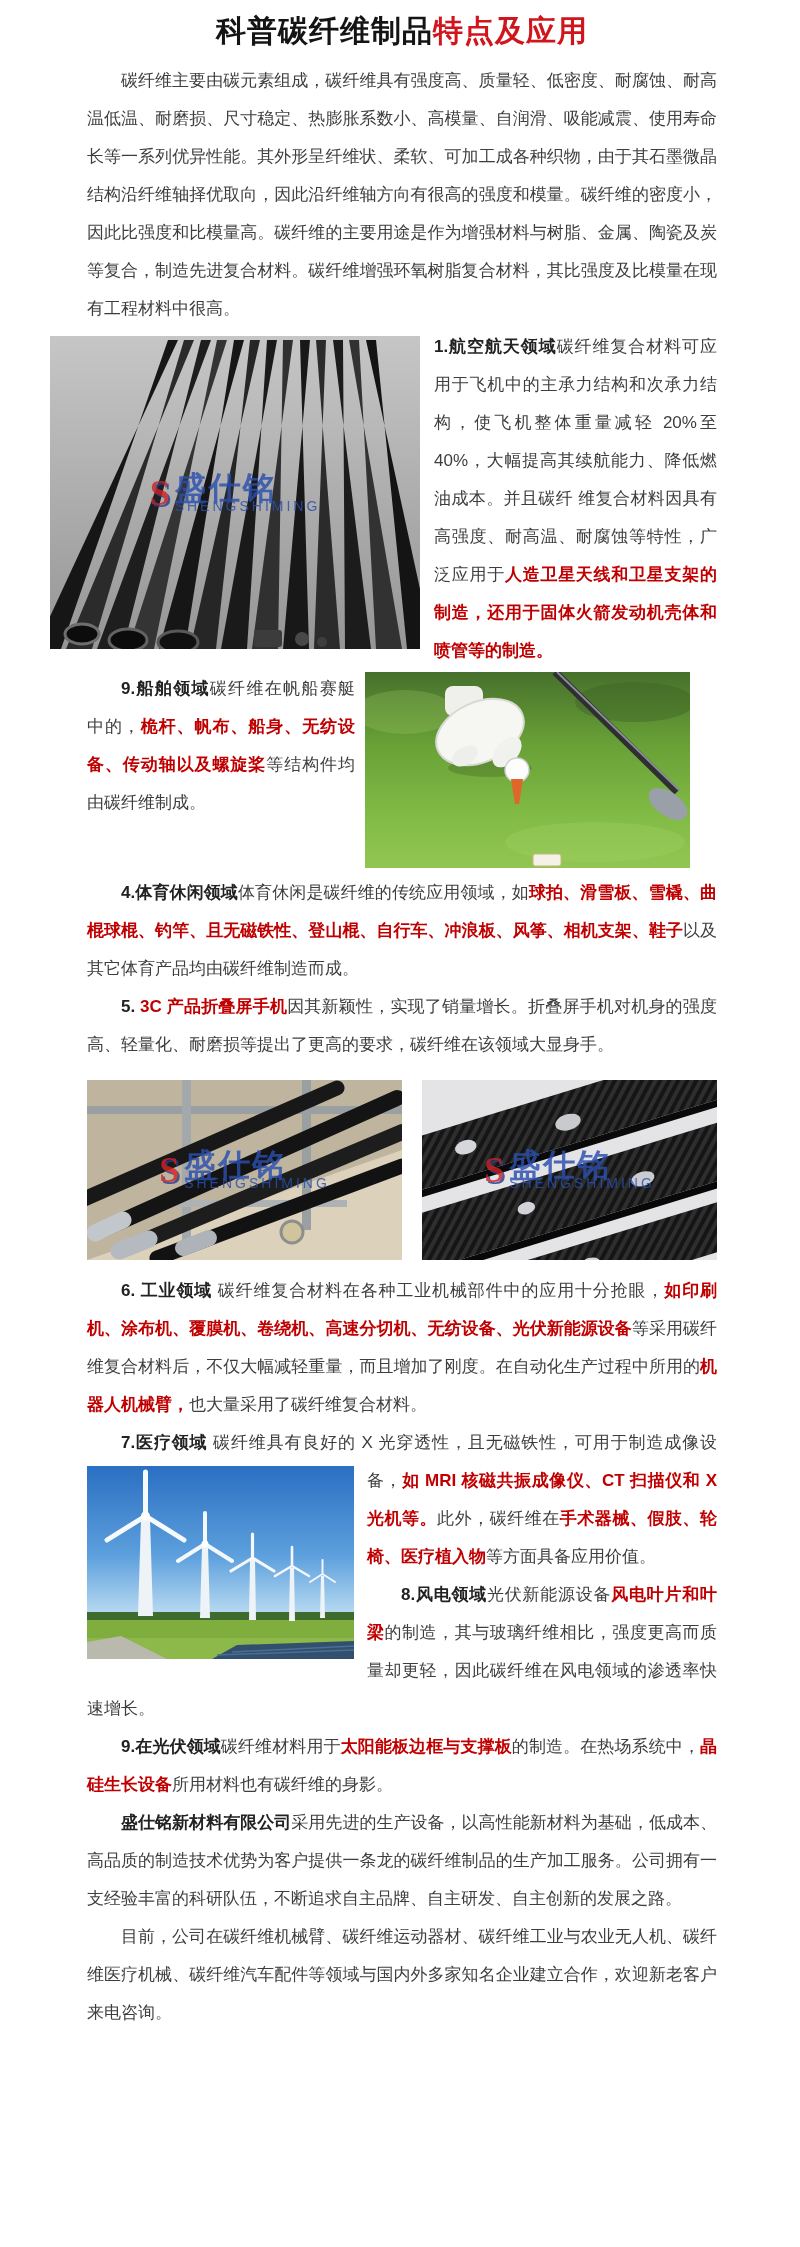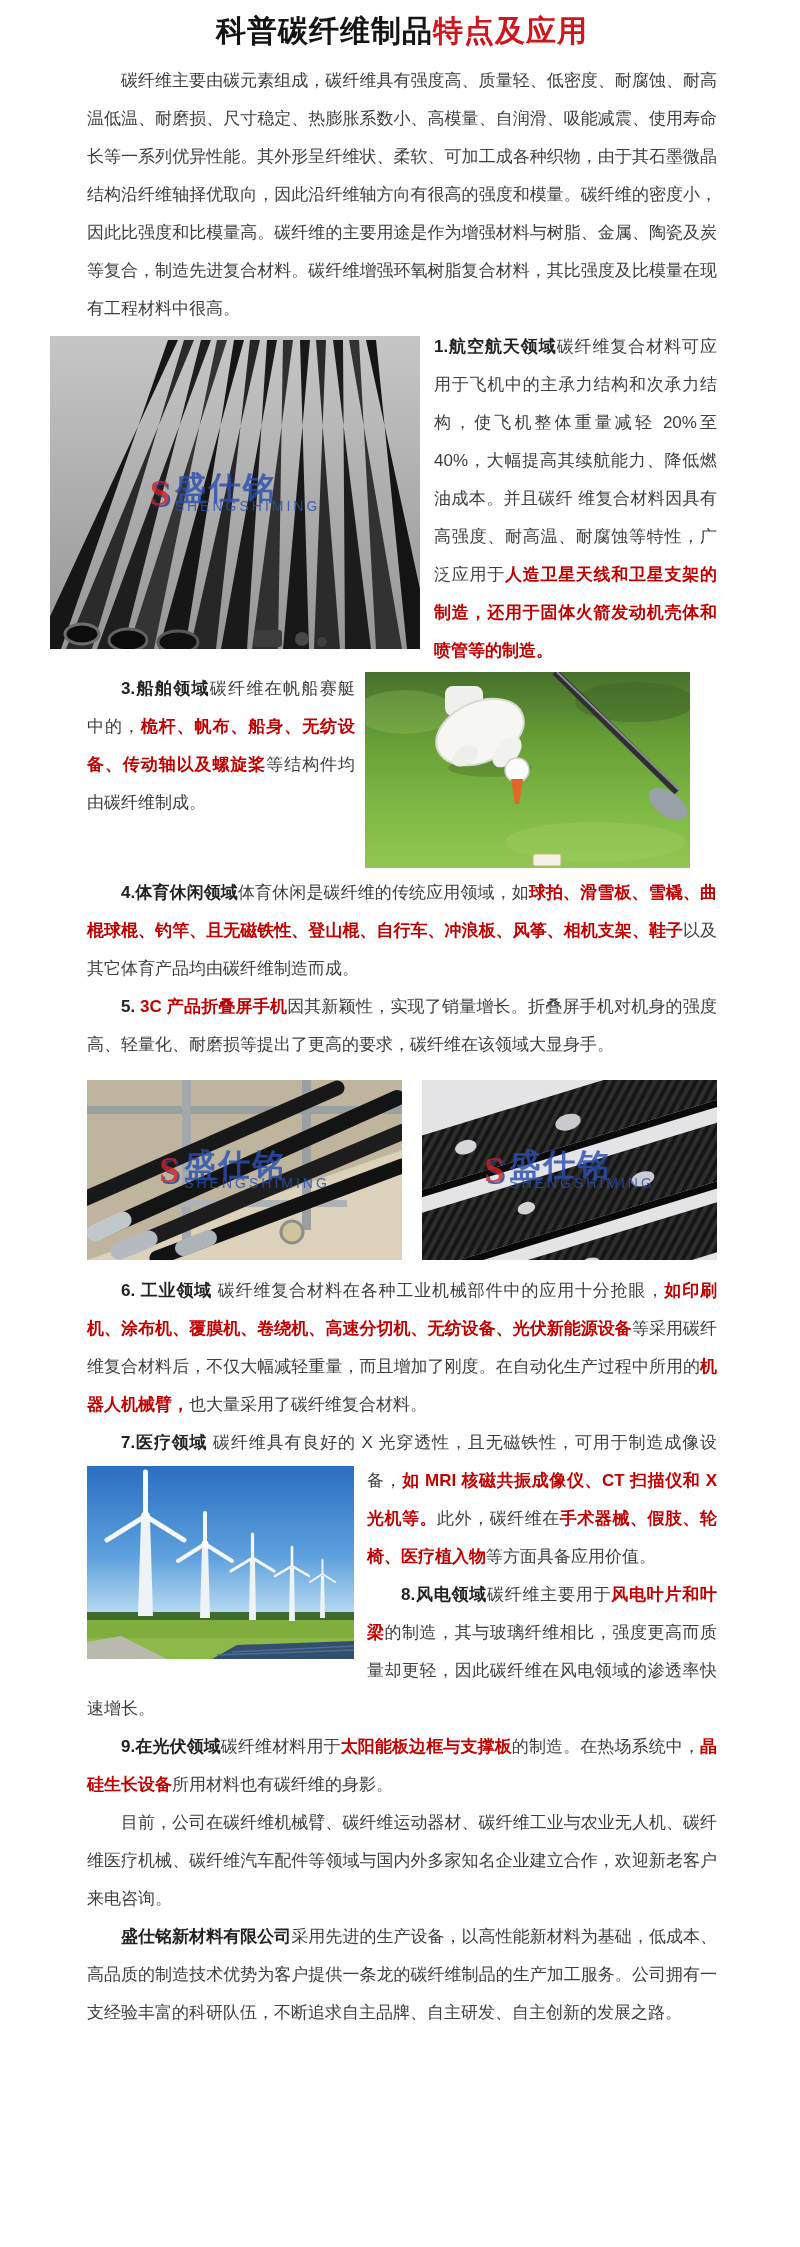--- a/index.html
+++ b/index.html
@@ -124,21 +124,21 @@
         <ellipse cx="125" cy="96" rx="42" ry="9" fill="#000000" opacity="0.15"></ellipse>
         <rect x="80" y="14" width="38" height="30" rx="8" fill="#efefec"></rect>
         <ellipse cx="115" cy="60" rx="46" ry="30" fill="#f6f6f3" stroke="#d9d9d3" stroke-width="2" transform="rotate(-24 115 60)"></ellipse>
         <ellipse cx="142" cy="80" rx="18" ry="11" fill="#f1f1ee" transform="rotate(-48 142 80)"></ellipse>
         <ellipse cx="100" cy="84" rx="14" ry="9" fill="#eeeeea" transform="rotate(-30 100 84)"></ellipse>
         <circle cx="152" cy="98" r="12" fill="#fdfdfd" stroke="#cfcfcf" stroke-width="1.5"></circle>
         <polygon points="146,107 158,107 154,132 150,132" fill="#e0662a"></polygon>
         <rect x="168" y="182" width="28" height="12" rx="2" fill="#f4f1e6" stroke="#cbb27a" stroke-width="1"></rect>
       </svg>
     </span>
-    <span><span class="b">3.船舶领域</span><span>碳纤维在帆船赛艇中的，</span><span class="br">桅杆、帆布、船身、无纺设备、传动轴以及螺旋桨</span><span>等结构件均由碳纤维制成。</span></span>
+    <span><span class="b">9.船舶领域</span><span>碳纤维在帆船赛艇中的，</span><span class="br">桅杆、帆布、船身、无纺设备、传动轴以及螺旋桨</span><span>等结构件均由碳纤维制成。</span></span>
   </p>
 
   <p class="para indent clear"><span class="b">4.体育休闲领域</span><span>体育休闲是碳纤维的传统应用领域，如</span><span class="br">球拍、滑雪板、雪橇、曲棍球棍、钓竿、且无磁铁性、登山棍、自行车、冲浪板、风筝、相机支架、鞋子</span><span>以及其它体育产品均由碳纤维制造而成。</span></p>
 
   <p class="para indent"><span class="b">5. </span><span class="br">3C 产品折叠屏手机</span><span>因其新颖性，实现了销量增长。折叠屏手机对机身的强度高、轻量化、耐磨损等提出了更高的要求，碳纤维在该领域大显身手。</span></p>
 
   <div class="img-row">
     <span class="photo" style="width:315px;height:180px;">
       <svg width="315" height="180" viewBox="0 0 315 180">
         <rect width="315" height="180" fill="#bfb49e"></rect>
@@ -224,21 +224,21 @@
         <polygon points="163,94 168,94 169,154 162,154" fill="#eef3f7"></polygon>
         <path d="M 165.5 92 L 165.5 68 M 165.5 92 L 144 105 M 165.5 92 L 187 105" stroke="#f4f8fb" stroke-width="3.2" stroke-linecap="round"></path>
         <polygon points="203,102 207,102 208,155 202,155" fill="#eef3f7"></polygon>
         <path d="M 205 100 L 205 81 M 205 100 L 188 110 M 205 100 L 222 110" stroke="#f4f8fb" stroke-width="2.6" stroke-linecap="round"></path>
         <polygon points="234,110 237,110 238,152 233,152" fill="#eef3f7"></polygon>
         <path d="M 235.5 108 L 235.5 94 M 235.5 108 L 223 116 M 235.5 108 L 248 116" stroke="#f2f6fa" stroke-width="2" stroke-linecap="round"></path>
       </svg>
     </span><span><span>设备，</span><span class="br">如 MRI 核磁共振成像仪、CT 扫描仪和 X 光机等。</span><span>此外，碳纤维在</span><span class="br">手术器械、假肢、轮椅、医疗植入物</span><span>等方面具备应用价值。</span></span>
   </p>
 
-  <p class="para indent"><span class="b">8.风电领域</span><span>碳纤维主要用于</span><span class="br">风电叶片和叶梁</span><span>的制造，其与玻璃纤维相比，强度更高而质量却更轻，因此碳纤维在风电领域的渗透率快速增长。</span></p>
+  <p class="para indent"><span class="b">8.风电领域</span><span>光伏新能源设备</span><span class="br">风电叶片和叶梁</span><span>的制造，其与玻璃纤维相比，强度更高而质量却更轻，因此碳纤维在风电领域的渗透率快速增长。</span></p>
 
   <p class="para indent clear"><span class="b">9.在光伏领域</span><span>碳纤维材料用于</span><span class="br">太阳能板边框与支撑板</span><span>的制造。在热场系统中，</span><span class="br">晶硅生长设备</span><span>所用材料也有碳纤维的身影。</span></p>
 
+  <p class="para indent"><span class="b">盛仕铭新材料有限公司</span><span>采用先进的生产设备，以高性能新材料为基础，低成本、高品质的制造技术优势为客户提供一条龙的碳纤维制品的生产加工服务。公司拥有一支经验丰富的科研队伍，不断追求自主品牌、自主研发、自主创新的发展之路。</span></p>
+
   <p class="para indent"><span>目前，公司在碳纤维机械臂、碳纤维运动器材、碳纤维工业与农业无人机、碳纤维医疗机械、碳纤维汽车配件等领域与国内外多家知名企业建立合作，欢迎新老客户来电咨询。</span></p>
 
-  <p class="para indent"><span class="b">盛仕铭新材料有限公司</span><span>采用先进的生产设备，以高性能新材料为基础，低成本、高品质的制造技术优势为客户提供一条龙的碳纤维制品的生产加工服务。公司拥有一支经验丰富的科研队伍，不断追求自主品牌、自主研发、自主创新的发展之路。</span></p>
-
 </div>
 
 </body></html>

